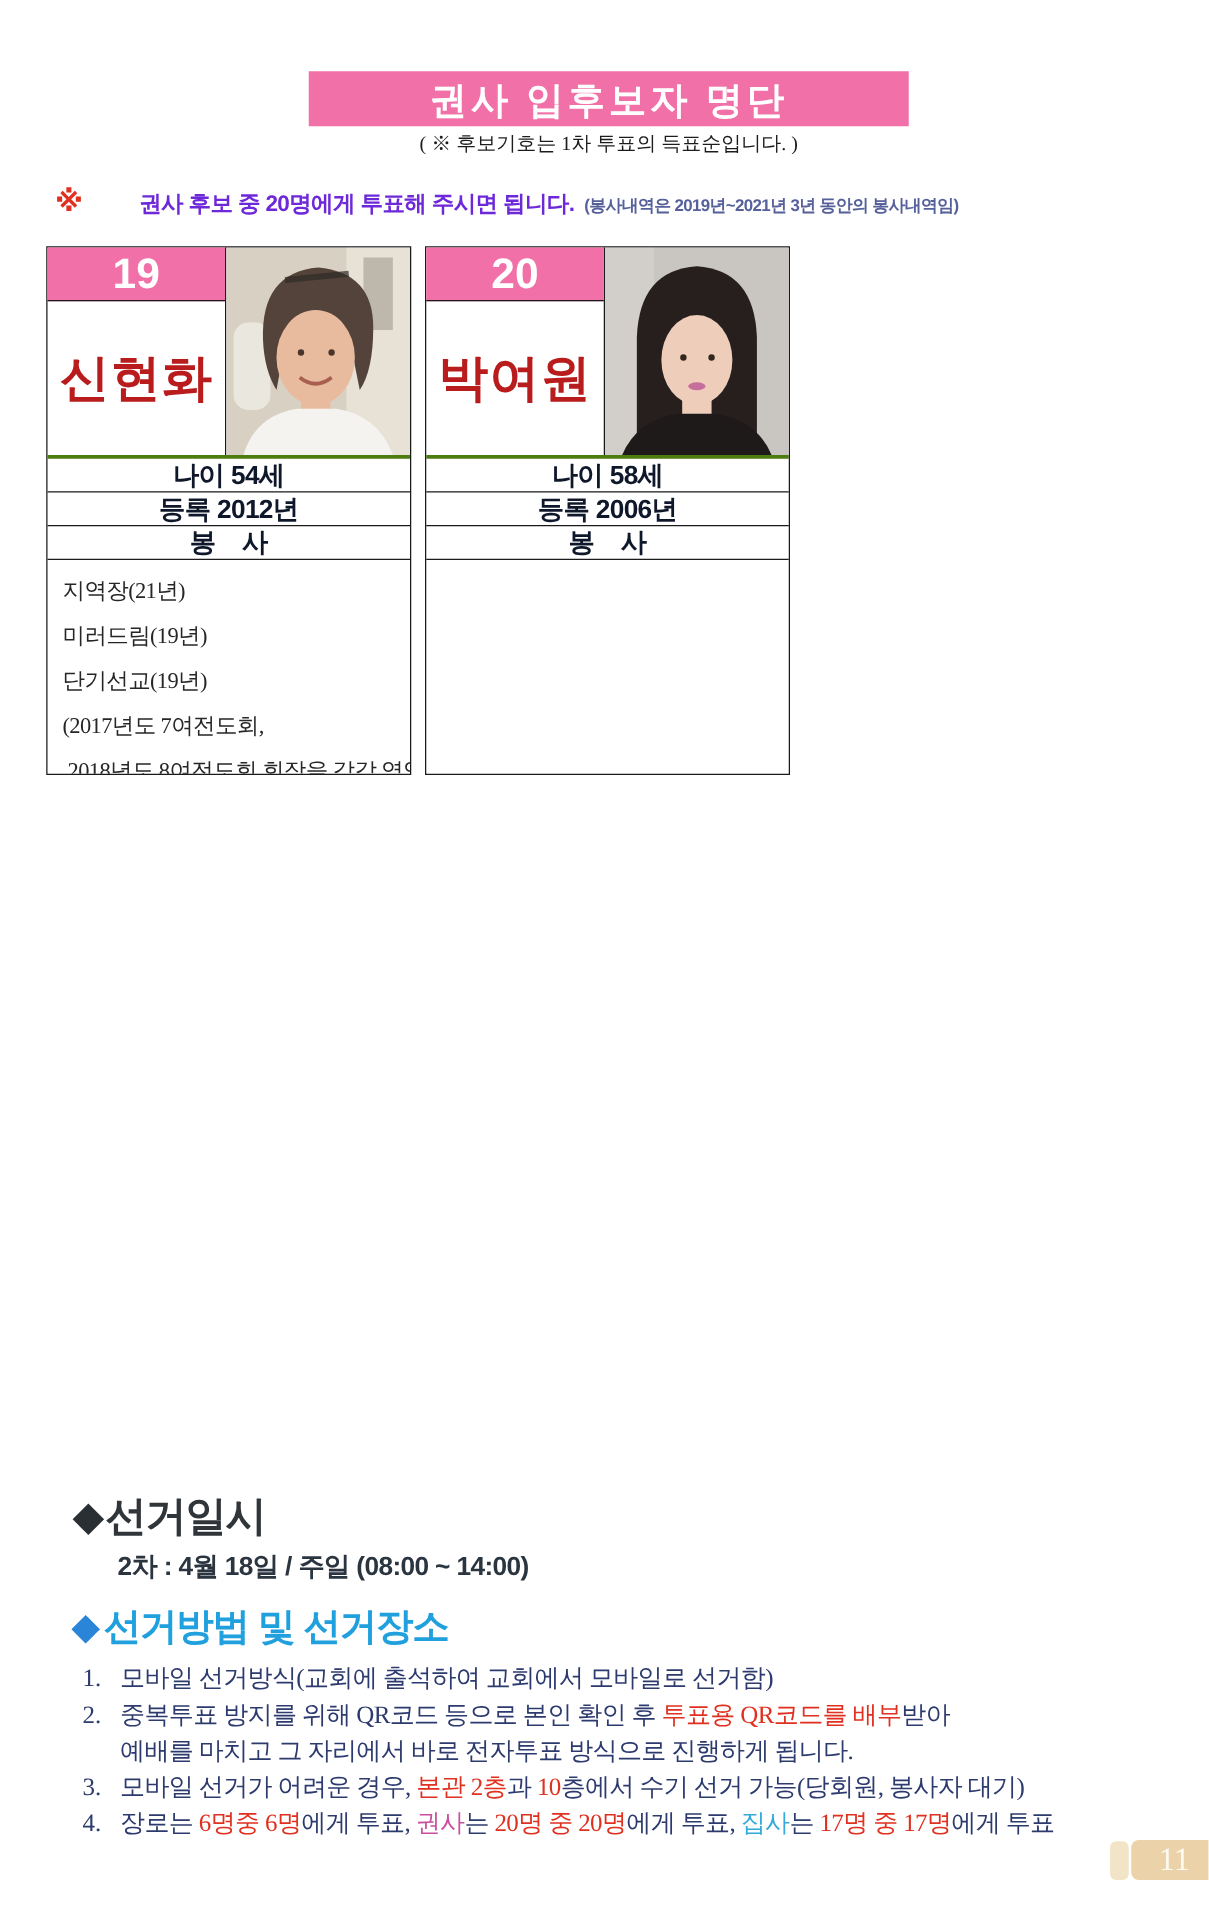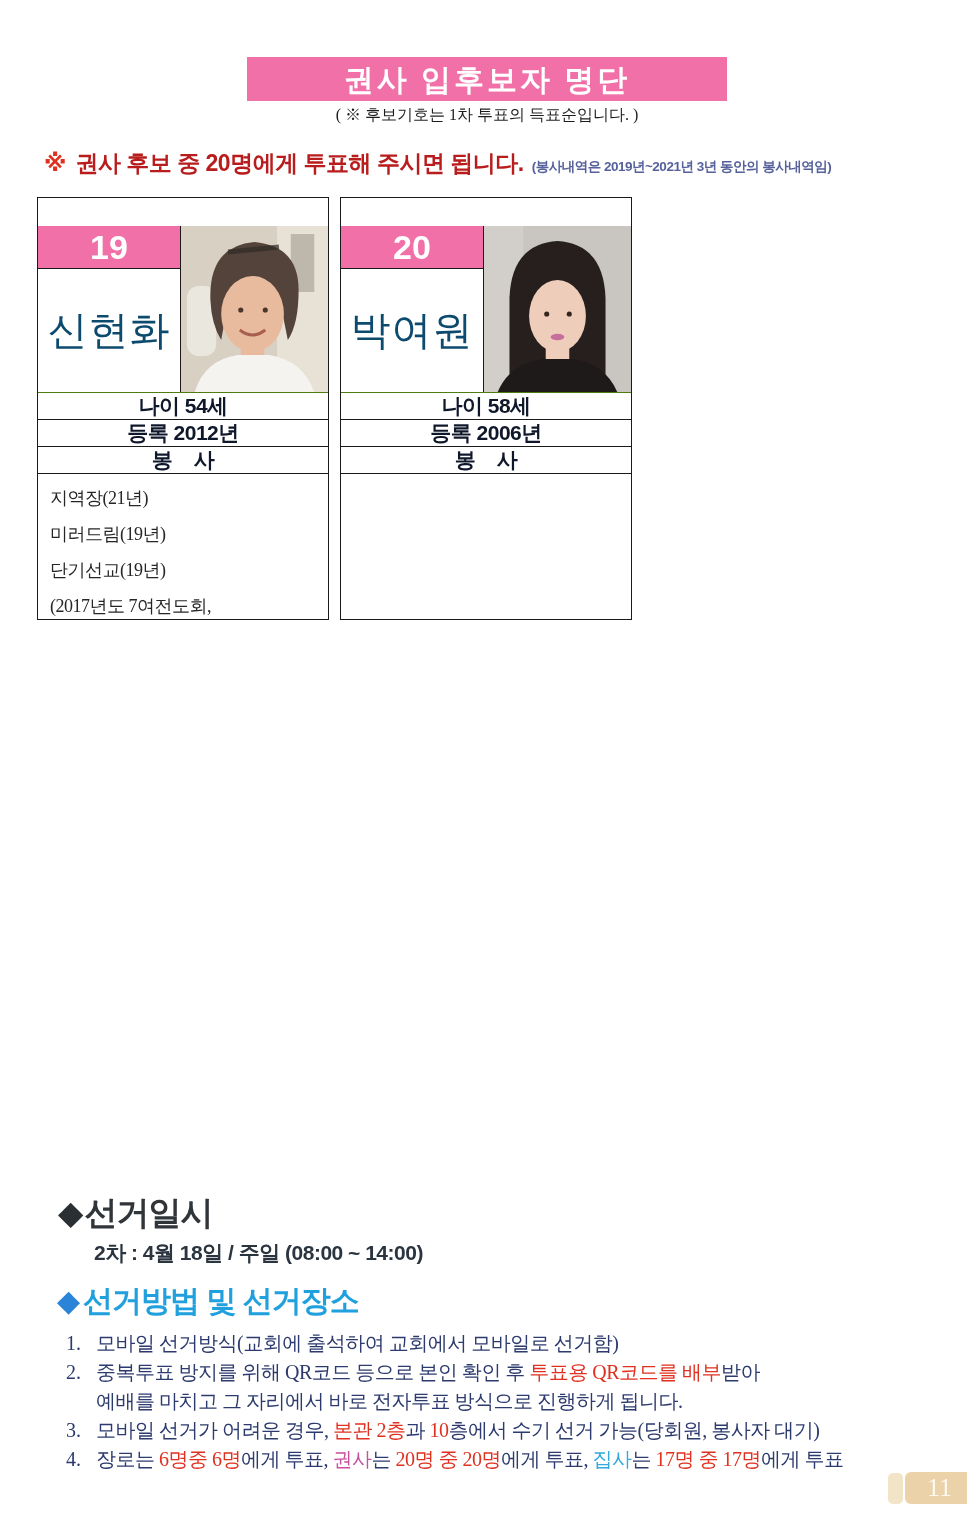--- a/index.html
+++ b/index.html
@@ -14,37 +14,37 @@
     letter-spacing:3px;display:flex;align-items:flex-end;justify-content:center;
   }
   .subtitle{
     position:absolute;left:247px;top:105px;width:480px;text-align:center;
     font-family:"Liberation Serif","DejaVu Serif",serif;font-size:16px;color:#1c1c1c;
   }
   .instruction{
     position:absolute;left:44px;top:148px;display:flex;align-items:baseline;white-space:nowrap;
   }
   .instr-marker{color:var(--red,#e0301f);font-size:23px;font-weight:bold;margin-right:9px;}
-  .instr-text{color:#b91c1c;font-size:23px;font-weight:bold;letter-spacing:-0.5px;}
+  .instr-text{color:#6d28d9;font-size:18px;font-weight:bold;letter-spacing:-0.5px;margin-left:36px;}
   .instr-note{color:#56619b;font-size:13.5px;font-weight:bold;margin-left:8px;letter-spacing:-0.5px;}
   
   .cards{position:absolute;left:37px;top:197px;display:flex;gap:11px;}
   .card{
     width:292px;height:423px;border:1px solid #1a1a1a;background:#fff;
     display:flex;flex-direction:column;box-sizing:border-box;
   }
-  .card-top{display:flex;height:166px;border-bottom:1px solid #4d7c0f;flex:none;margin-top:28px;}
+  .card-top{display:flex;height:166px;border-bottom:3px solid #4d7c0f;flex:none;}
   .card-left{width:142px;flex:none;display:flex;flex-direction:column;border-right:1px solid #1a1a1a;}
   .num-header{
     height:42px;flex:none;background:var(--pink,#f170a8);border-bottom:1px solid #1a1a1a;
     color:#fff;font-size:34px;font-weight:bold;display:flex;align-items:center;justify-content:center;
   }
   .name-cell{
     flex:1;display:flex;align-items:center;justify-content:center;
-    font-size:40px;font-weight:400;color:#0c4a6e;letter-spacing:1px;
+    font-size:40px;font-weight:700;color:#b91c1c;letter-spacing:1px;
   }
   .photo{flex:1;position:relative;overflow:hidden;}
   .photo svg{display:block;width:100%;height:100%;}
   .info-row{
     height:26px;flex:none;border-bottom:1px solid #1a1a1a;
     display:flex;align-items:center;justify-content:center;
     font-size:21px;font-weight:bold;color:#0f172a;white-space:pre;letter-spacing:-0.5px;
   }
   .svc-box{
     flex:1;padding:6px 12px;overflow:hidden;

